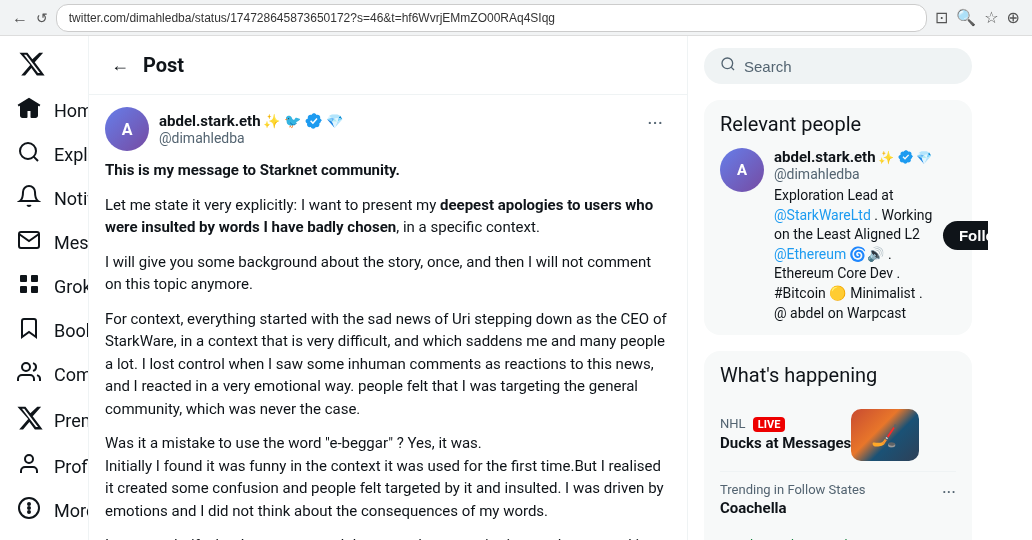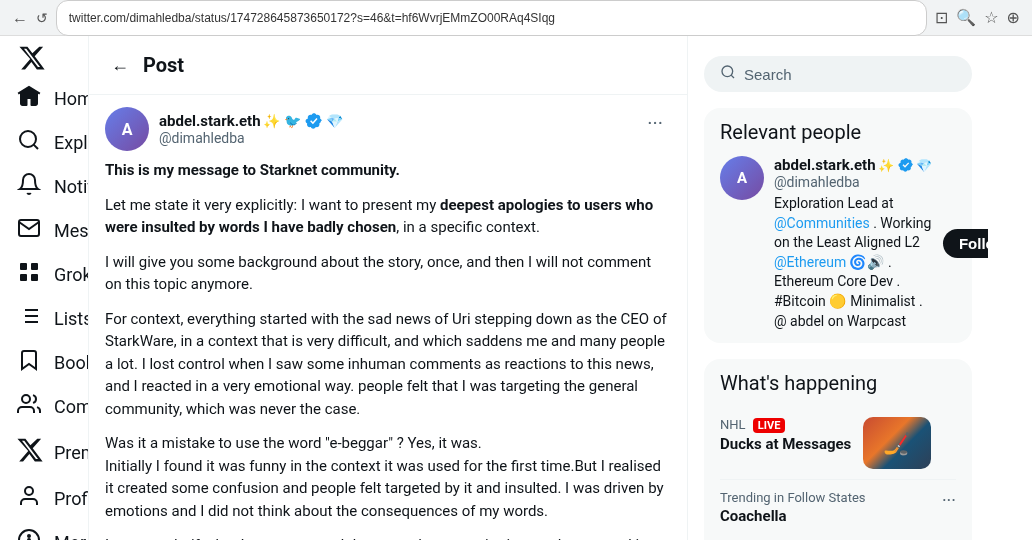--- a/index.html
+++ b/index.html
@@ -23,21 +23,21 @@
       align-items: center;
       padding: 0 12px;
       gap: 8px;
       border-bottom: 1px solid #ddd;
       flex-shrink: 0;
     }
     .url-bar-back { font-size: 16px; cursor: pointer; color: #555; }
     .url-bar-refresh { font-size: 14px; cursor: pointer; color: #555; }
     .url-input {
       flex: 1;
-      height: 36px;
+      height: 28px;
       border: 1px solid #ccc;
       border-radius: 12px;
       background: #fff;
       padding: 0 12px;
       font-size: 12px;
       color: #333;
       outline: none;
     }
     .url-bar-icons { display: flex; gap: 8px; align-items: center; color: #555; font-size: 16px; }
 
@@ -139,21 +139,21 @@
     .handle { color: #536471; font-size: 14px; }
     .more-btn { color: #536471; font-size: 20px; cursor: pointer; padding: 4px 8px; border-radius: 50%; }
 
     .tweet-body { font-size: 15px; line-height: 1.5; color: #0f1419; }
     .tweet-body p { margin-bottom: 12px; }
     .tweet-body strong { font-weight: 700; }
 
     
     .right-sidebar {
       width: 300px;
-      padding: 20px 16px;
+      padding: 12px 16px;
       flex-shrink: 0;
       overflow-y: auto;
     }
     .search-box {
       display: flex;
       align-items: center;
       background: #eff3f4;
       border-radius: 24px;
       padding: 8px 16px;
       gap: 8px;
@@ -223,21 +223,21 @@
       display: flex;
       justify-content: space-between;
       align-items: flex-start;
     }
     .happening-item:last-child { border-bottom: none; }
     .happening-meta { font-size: 13px; color: #536471; margin-bottom: 2px; }
     .happening-title { font-size: 15px; font-weight: 700; margin-bottom: 2px; }
     .happening-sub { font-size: 13px; color: #15803d; margin-top: 20px; }
     .happening-more { color: #536471; cursor: pointer; font-size: 18px; }
 
-    .happening-img-box { display: flex; gap: 12px; }
+    .happening-img-box { display: flex; gap: 0; align-items: center; }
     .sport-img {
       width: 68px;
       height: 52px;
       background: linear-gradient(135deg, #c84b31 0%, #e8762a 40%, #1a5276 60%, #2e4057 100%);
       border-radius: 10px;
       flex-shrink: 0;
       display: flex;
       align-items: center;
       justify-content: center;
       font-size: 22px;
@@ -323,33 +323,20 @@
         <svg viewBox="0 0 24 24" width="24" height="24" fill="currentColor">
             <rect x="3" y="3" width="7" height="7" rx="1"></rect>
             <rect x="14" y="3" width="7" height="7" rx="1"></rect>
             <rect x="3" y="14" width="7" height="7" rx="1"></rect>
             <rect x="14" y="14" width="7" height="7" rx="1"></rect>
           </svg>
       </span>
       <span class="sidebar-label">Grok</span>
     </div>
 
-    <div class="sidebar-item">
-      <span class="sidebar-icon">
-        <svg viewBox="0 0 24 24" width="24" height="24" fill="none" stroke="currentColor" stroke-width="2">
-            <line x1="8" y1="6" x2="21" y2="6"></line>
-            <line x1="8" y1="12" x2="21" y2="12"></line>
-            <line x1="8" y1="18" x2="21" y2="18"></line>
-            <line x1="3" y1="6" x2="3.01" y2="6"></line>
-            <line x1="3" y1="12" x2="3.01" y2="12"></line>
-            <line x1="3" y1="18" x2="3.01" y2="18"></line>
-          </svg>
-      </span>
-      <span class="sidebar-label">Lists</span>
-    </div>
 
     <div class="sidebar-item">
       <span class="sidebar-icon">
         <svg viewBox="0 0 24 24" width="24" height="24" fill="none" stroke="currentColor" stroke-width="2">
             <path d="M19 21l-7-5-7 5V5a2 2 0 0 1 2-2h10a2 2 0 0 1 2 2z"></path>
           </svg>
       </span>
       <span class="sidebar-label">Bookmarks</span>
     </div>
 
@@ -453,21 +440,21 @@
           <div class="rel-name">
             <span>abdel.stark.eth</span>
             <span style="font-size:13px;">✨</span>
             <svg viewBox="0 0 24 24" width="16" height="16" fill="#1d9bf0">
                 <path d="M22.25 12c0-1.43-.88-2.67-2.19-3.34.46-1.39.2-2.9-.81-3.91-1.01-1.01-2.52-1.27-3.91-.81-.67-1.31-1.91-2.19-3.34-2.19-1.43 0-2.67.88-3.34 2.19-1.39-.46-2.9-.2-3.91.81-1.01 1.01-1.27 2.52-.81 3.91C1.63 9.33.75 10.57.75 12c0 1.43.88 2.67 2.19 3.34-.46 1.39-.2 2.9.81 3.91 1.01 1.01 2.52 1.27 3.91.81.67 1.31 1.91 2.19 3.34 2.19 1.43 0 2.67-.88 3.34-2.19 1.39.46 2.9.2 3.91-.81 1.01-1.01 1.27-2.52.81-3.91 1.31-.67 2.19-1.91 2.19-3.34zm-11.71 4.2L6.8 12.46l1.41-1.42 2.26 2.26 4.8-5.23 1.47 1.36-6.2 6.77z"></path>
               </svg>
             <span style="font-size:13px;color:#1d9bf0;">💎</span>
           </div>
           <div class="rel-handle">@dimahledba</div>
           <div class="rel-bio">
-            Exploration Lead at <span style="color:#1d9bf0;">@Communities</span> . Working on the Least Aligned L2 <span style="color:#1d9bf0;">@Ethereum</span> 🌀🔊 . Ethereum Core Dev . #Bitcoin 🟡 Minimalist . @ abdel on Warpcast
+            Exploration Lead at <span style="color:#1d9bf0;">@StarkWareLtd</span> . Working on the Least Aligned L2 <span style="color:#1d9bf0;">@Ethereum</span> 🌀🔊 . Ethereum Core Dev . #Bitcoin 🟡 Minimalist . @ abdel on Warpcast
           </div>
         </div>
         <button class="follow-btn">Follow</button>
       </div>
     </div>
 
     <div class="widget-box">
       <div class="widget-title">What's happening</div>
 
       <div class="happening-item">

